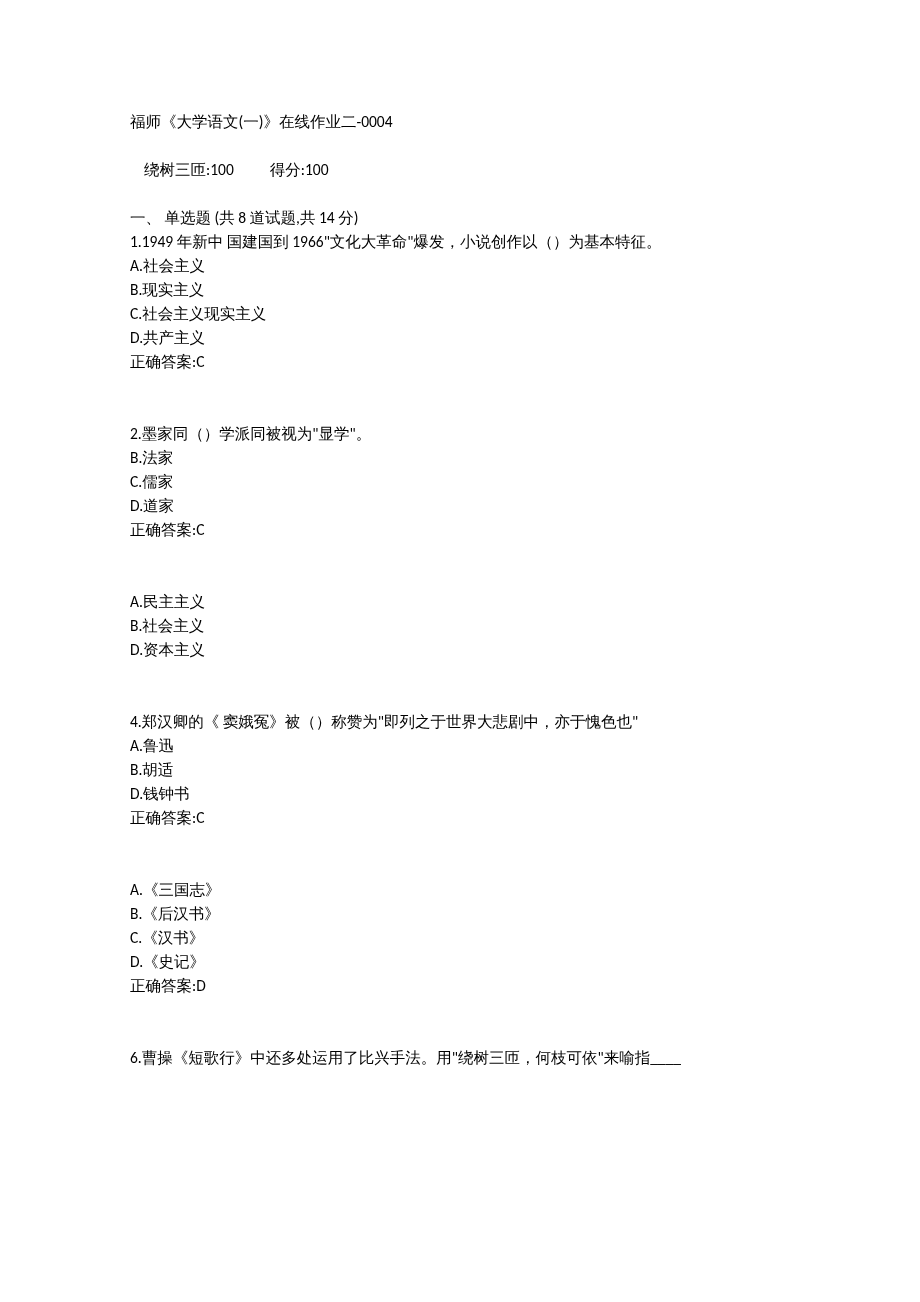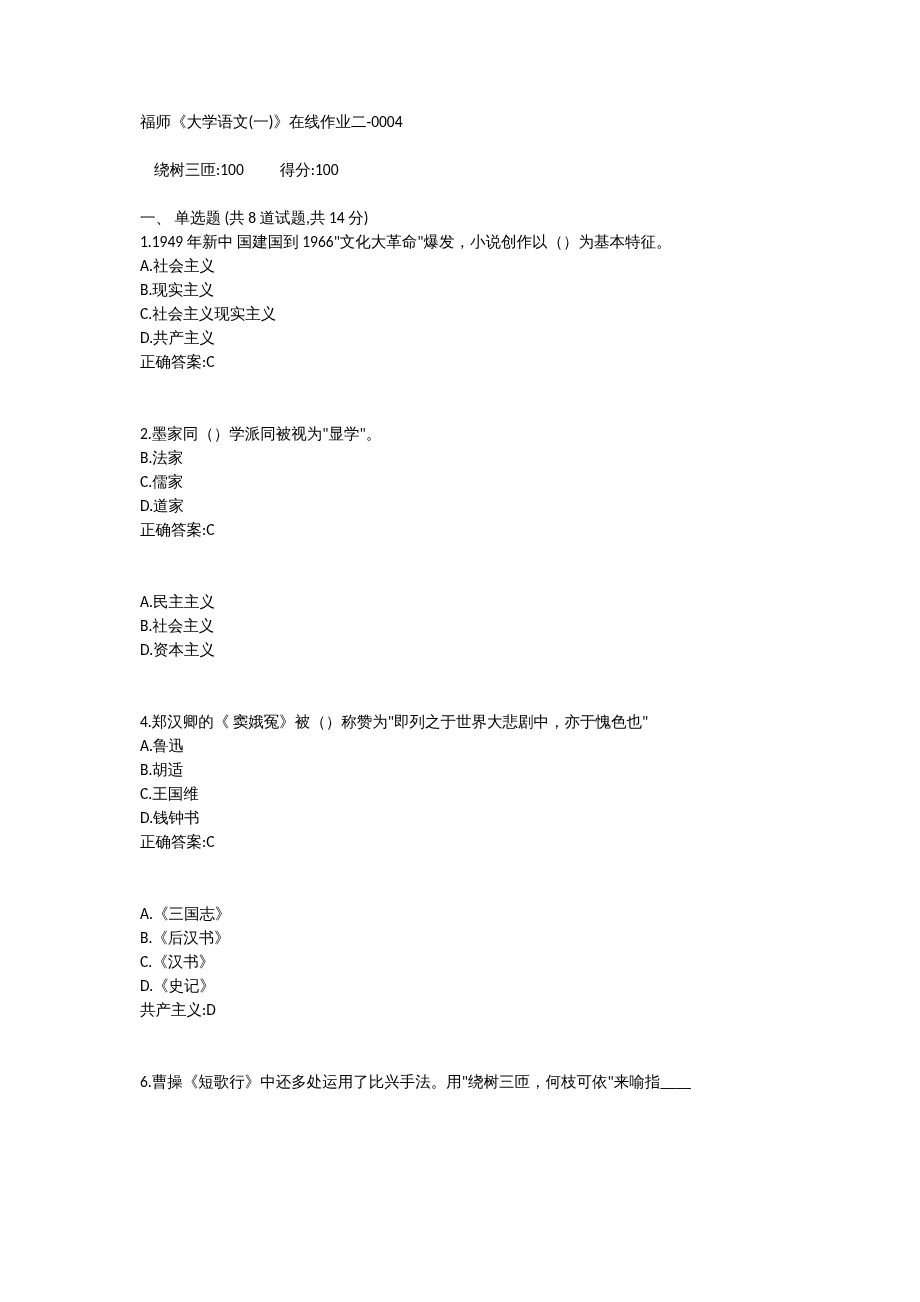--- a/index.html
+++ b/index.html
@@ -7,21 +7,20 @@
     padding: 0;
     background: #ffffff;
     font-family: "SimSun", "Calibri", serif;
     color: #000000;
     width: 920px;
   }
   .page {
     padding: 110px 130px 60px 130px;
     font-size: 15.5px;
     line-height: 1.55;
-    margin-left: 10px;
   }
   .line {
     white-space: pre-wrap;
   }
   .gap {
     height: 48px;
   }
   .score-line span.spacer {
     display: inline-block;
     width: 36px;
@@ -56,27 +55,26 @@
   <div class="gap"></div>
 
   <div class="line">A.民主主义</div>
   <div class="line">B.社会主义</div>
   <div class="line">D.资本主义</div>
   <div class="gap"></div>
 
   <div class="line">4.郑汉卿的《 窦娥冤》被（）称赞为"即列之于世界大悲剧中，亦于愧色也"</div>
   <div class="line">A.鲁迅</div>
   <div class="line">B.胡适</div>
-  <div class="line">C.王国维</div>
   <div class="line">D.钱钟书</div>
   <div class="line">正确答案:C</div>
   <div class="gap"></div>
 
   <div class="line">A.《三国志》</div>
   <div class="line">B.《后汉书》</div>
   <div class="line">C.《汉书》</div>
   <div class="line">D.《史记》</div>
-  <div class="line">共产主义:D</div>
+  <div class="line">正确答案:D</div>
   <div class="gap"></div>
 
   <div class="line">6.曹操《短歌行》中还多处运用了比兴手法。用"绕树三匝，何枝可依"来喻指____</div>
 
 </div>
 
 </body></html>

